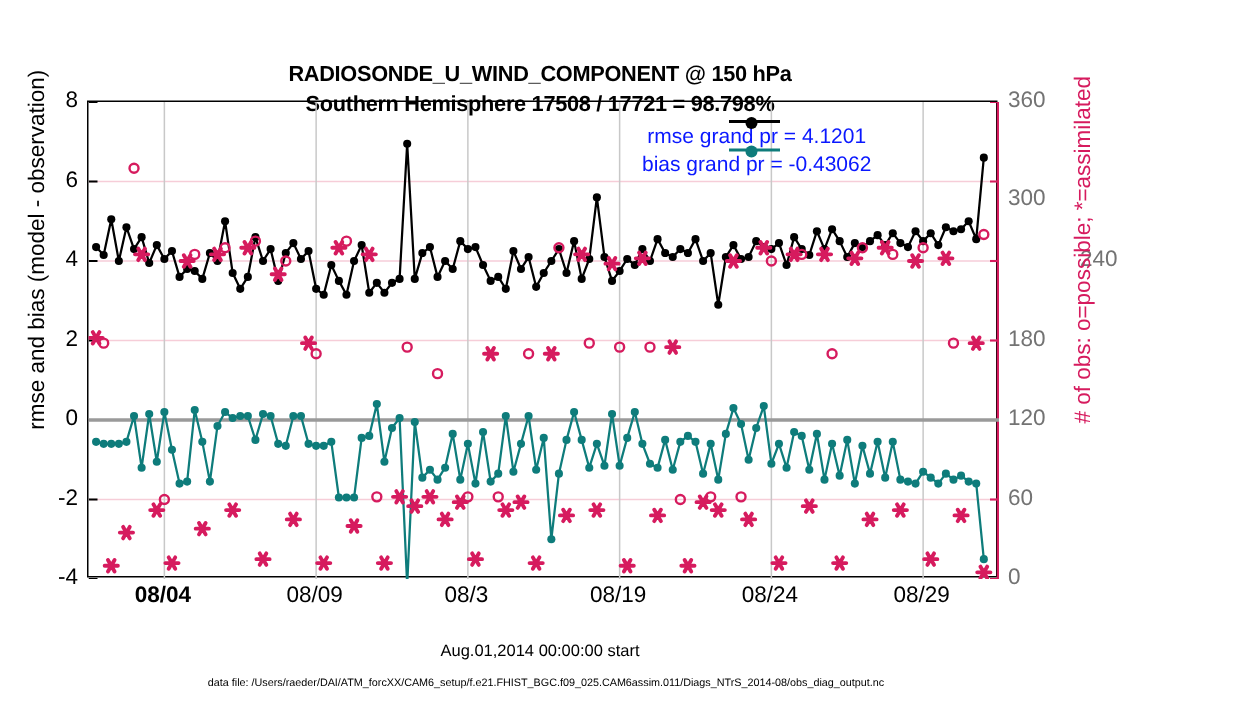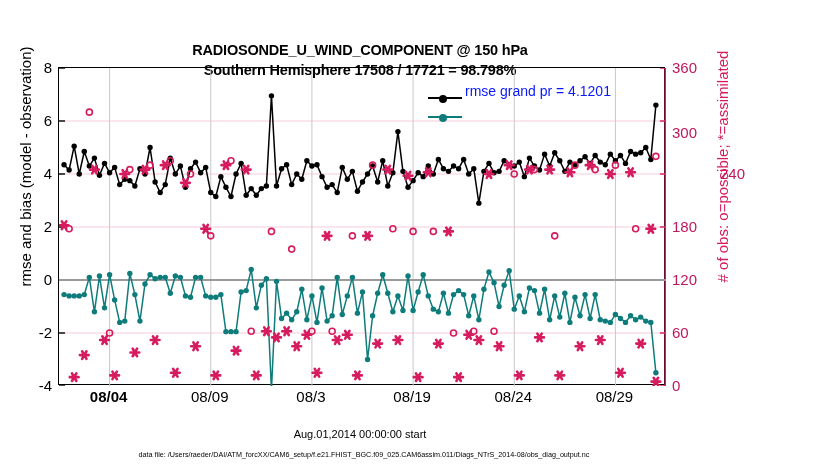--- a/index.html
+++ b/index.html
@@ -13,33 +13,33 @@
   #title2{top:42px;}
 
   #plot{position:absolute;left:58px;top:67px;width:607px;height:318px;
         border:1.4px solid #000;box-sizing:border-box;background:transparent;}
   #plotsvg{position:absolute;left:0;top:0;}
 
   .ytick{position:absolute;right:0;transform:translateY(-50%);
          font-size:15px;color:#000;text-align:right;white-space:nowrap;}
   #yleft{position:absolute;left:0px;top:67px;width:52px;height:318px;}
   .ytick2{position:absolute;left:0;transform:translateY(-50%);
-          font-size:15px;color:#be185d;text-align:left;white-space:nowrap;}
+          font-size:15px;color:#737373;text-align:left;white-space:nowrap;}
   #yright{position:absolute;left:672px;top:67px;width:50px;height:318px;}
 
   #xticks{position:absolute;left:58px;top:388px;width:607px;height:22px;}
   .xtick{position:absolute;transform:translateX(-50%);font-size:15px;color:#000;white-space:nowrap;}
 
   #ylabelL{position:absolute;left:-134px;top:158px;width:318px;
            transform:rotate(-90deg);text-align:center;font-size:15px;color:#000;white-space:nowrap;}
   #ylabelR{position:absolute;left:563px;top:158px;width:318px;
            transform:rotate(-90deg);text-align:center;font-size:15px;color:#D61B5E;white-space:nowrap;}
 
   #legend{position:absolute;left:428px;top:80px;}
-  .lgrow{display:flex;align-items:flex-end;height:19px;}
+  .lgrow{display:flex;align-items:center;height:19px;flex-direction:column;}
   .lgline{width:34px;height:0;border-top:2.2px solid #000;position:relative;margin-right:3px;}
   .lgline.teal{border-top-color:#0E7C7B;}
   .lgdot{position:absolute;left:11px;top:-4px;width:8px;height:8px;border-radius:50%;background:#000;}
   .lgdot.teal{background:#0E7C7B;}
   .lgtxt{font-size:14px;color:#0a18ff;white-space:nowrap;}
 
   #xcaption{position:absolute;left:0;top:428px;width:720px;text-align:center;
             font-size:11px;color:#000;}
   #datafile{position:absolute;left:0;top:450px;width:728px;text-align:center;
             font-size:7.2px;color:#000;font-family:"Liberation Sans","DejaVu Sans",sans-serif;}
@@ -447,19 +447,20 @@
     <div class="lgrow">
       <span class="lgline">
           <i class="lgdot"></i>
         </span>
       <span class="lgtxt">rmse grand pr = 4.1201</span>
     </div>
     <div class="lgrow">
       <span class="lgline teal">
           <i class="lgdot teal"></i>
         </span>
+      <span class="lgtxt">bias grand pr = -0.43062</span>
     </div>
   </div>
 
   <div id="xcaption">Aug.01,2014 00:00:00 start</div>
   <div id="datafile">data file: /Users/raeder/DAI/ATM_forcXX/CAM6_setup/f.e21.FHIST_BGC.f09_025.CAM6assim.011/Diags_NTrS_2014-08/obs_diag_output.nc</div>
 
 </div>
 
 </body></html>

